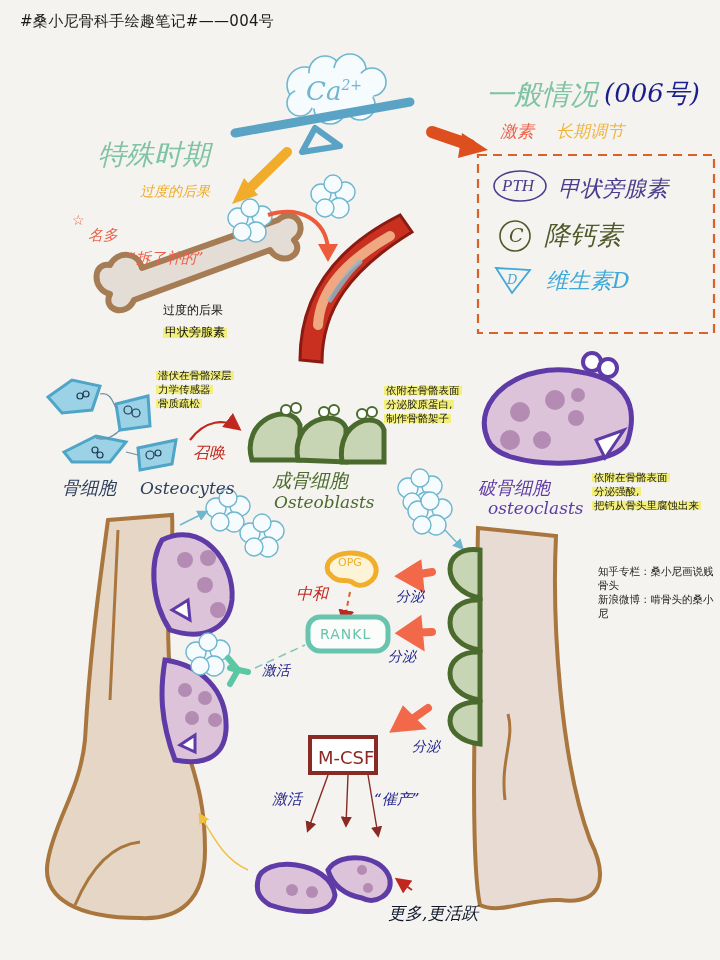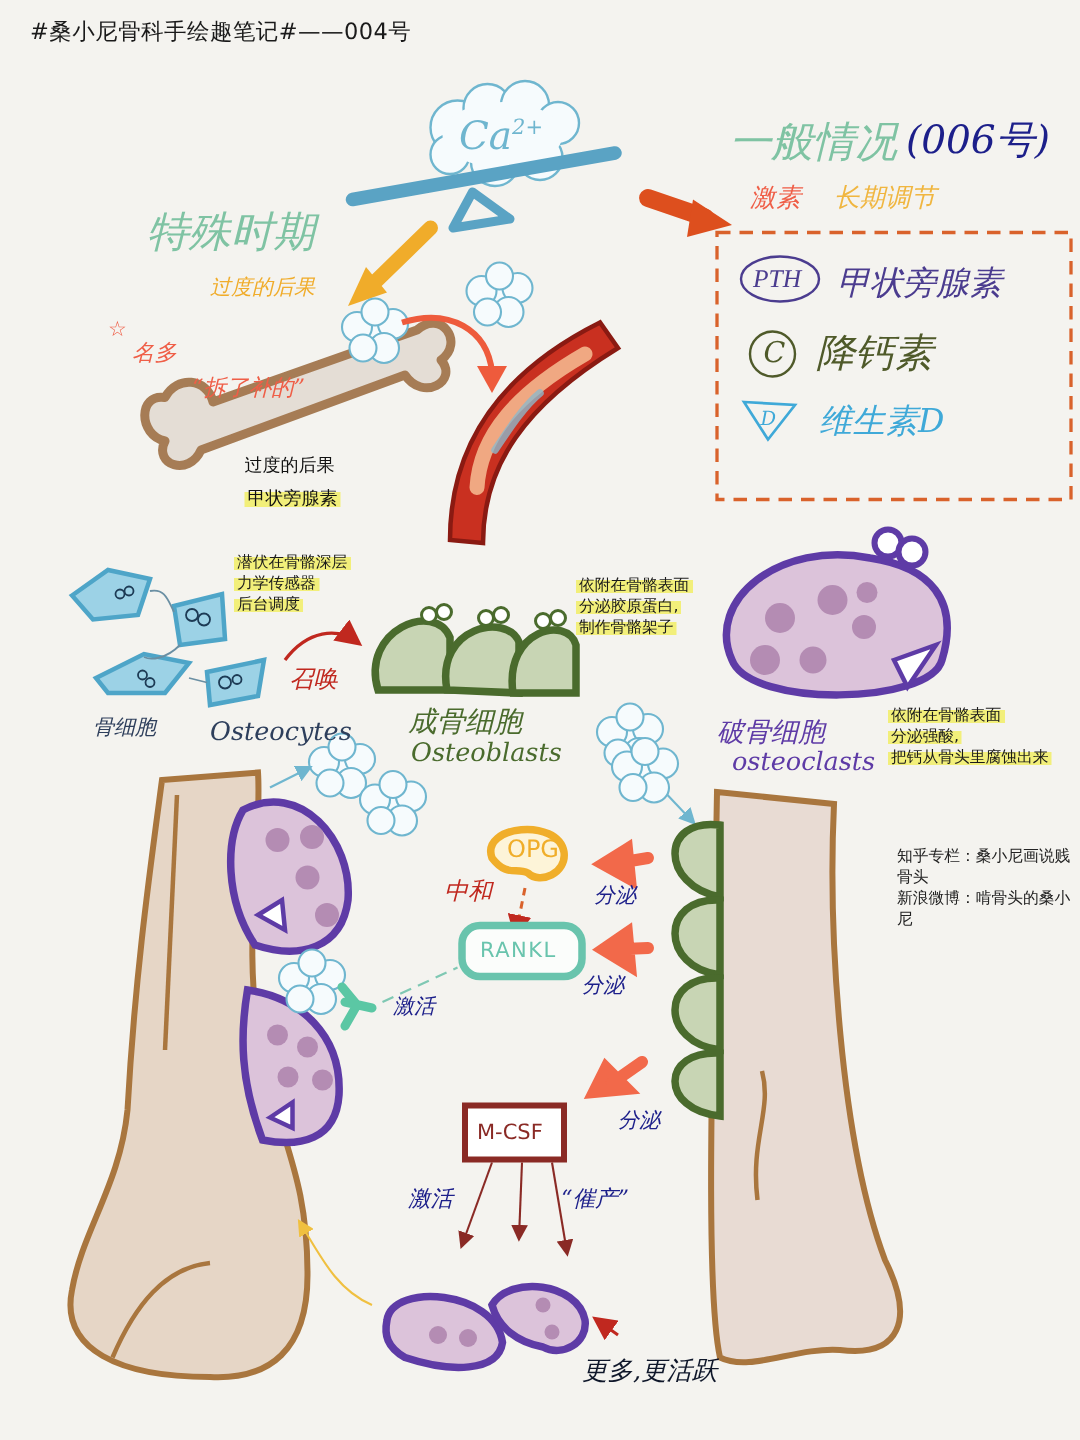--- a/index.html
+++ b/index.html
@@ -235,24 +235,24 @@
 <div class="abs hand" style="left:140px;top:183px;font-size:14px;color:#f0ac2a;">过度的后果</div>
 <div class="abs hand" style="left:128px;top:208px;font-size:15px;color:#ef5e47;margin-top:41px;">“拆了补的”</div>
 <div class="abs" style="left:72px;top:212px;font-size:14px;color:#ef5e47;">☆</div>
 <div class="abs hand" style="left:88px;top:226px;font-size:15px;color:#ef5e47;">名多</div>
 <div class="abs caption" style="left:163px;top:300px;">过度的后果</div>
 <div class="abs caption" style="left:163px;top:322px;"><span class="hl">甲状旁腺素</span></div>
 
 <div class="abs note" style="left:156px;top:368px;">
   <div><span class="hl">潜伏在骨骼深层</span></div>
   <div><span class="hl">力学传感器</span></div>
-  <div><span class="hl">后台调度</span></div>
+  <div><span class="hl">骨质疏松</span></div>
 </div>
 <div class="abs hand" style="left:193px;top:443px;font-size:16px;color:#c0281f;">召唤</div>
-<div class="abs hand" style="left:62px;top:476px;font-size:14px;color:#2e3f5c;">骨细胞</div>
+<div class="abs hand" style="left:62px;top:476px;font-size:18px;color:#2e3f5c;">骨细胞</div>
 <div class="abs hand" style="left:140px;top:478px;font-size:17px;color:#2e3f5c;">Osteocytes</div>
 
 <div class="abs note" style="left:384px;top:383px;">
   <div><span class="hl">依附在骨骼表面</span></div>
   <div><span class="hl">分泌胶原蛋白,</span></div>
   <div><span class="hl">制作骨骼架子</span></div>
 </div>
 <div class="abs hand" style="left:272px;top:468px;font-size:19px;color:#4a6b2d;">成骨细胞</div>
 <div class="abs hand" style="left:274px;top:492px;font-size:17px;color:#4a6b2d;">Osteoblasts</div>
 
@@ -262,23 +262,23 @@
   <div><span class="hl">把钙从骨头里腐蚀出来</span></div>
 </div>
 <div class="abs hand" style="left:478px;top:476px;font-size:18px;color:#5e3ba6;">破骨细胞</div>
 <div class="abs hand" style="left:488px;top:498px;font-size:17px;color:#5e3ba6;">osteoclasts</div>
 
 <div class="abs credit" style="left:598px;top:546px;margin-top:18px;">
   <div>知乎专栏：桑小尼画说贱骨头</div>
   <div>新浪微博：啃骨头的桑小尼</div>
 </div>
 
-<div class="abs" style="left:338px;top:556px;font-size:16px;color:#f0ae2a;">OPG</div>
+<div class="abs" style="left:338px;top:556px;font-size:11px;color:#f0ae2a;">OPG</div>
 <div class="abs" style="left:320px;top:626px;font-size:14px;color:#69c4ad;letter-spacing:1px;">RANKL</div>
-<div class="abs" style="left:318px;top:747px;font-size:14px;color:#8a2a25;">M-CSF</div>
+<div class="abs" style="left:318px;top:747px;font-size:18px;color:#8a2a25;">M-CSF</div>
 <div class="abs hand" style="left:296px;top:584px;font-size:16px;color:#c0281f;">中和</div>
 <div class="abs hand" style="left:396px;top:588px;font-size:14px;color:#1c1f8a;">分泌</div>
 <div class="abs hand" style="left:388px;top:648px;font-size:14px;color:#1c1f8a;">分泌</div>
 <div class="abs hand" style="left:412px;top:738px;font-size:14px;color:#1c1f8a;">分泌</div>
 <div class="abs hand" style="left:262px;top:662px;font-size:14px;color:#1c1f8a;">激活</div>
 <div class="abs hand" style="left:272px;top:790px;font-size:15px;color:#1c1f8a;">激活</div>
 <div class="abs hand" style="left:374px;top:790px;font-size:15px;color:#1c1f8a;">“催产”</div>
 <div class="abs hand" style="left:388px;top:902px;font-size:17px;color:#0f172a;">更多,更活跃</div>
 
 </body></html>

